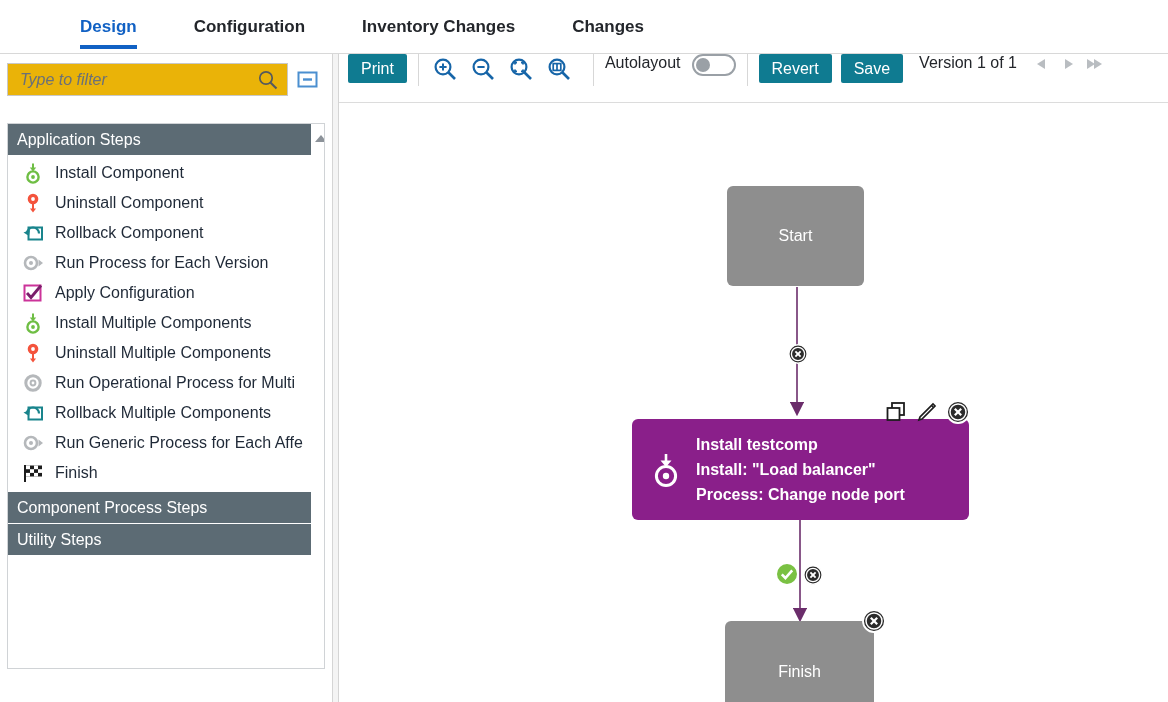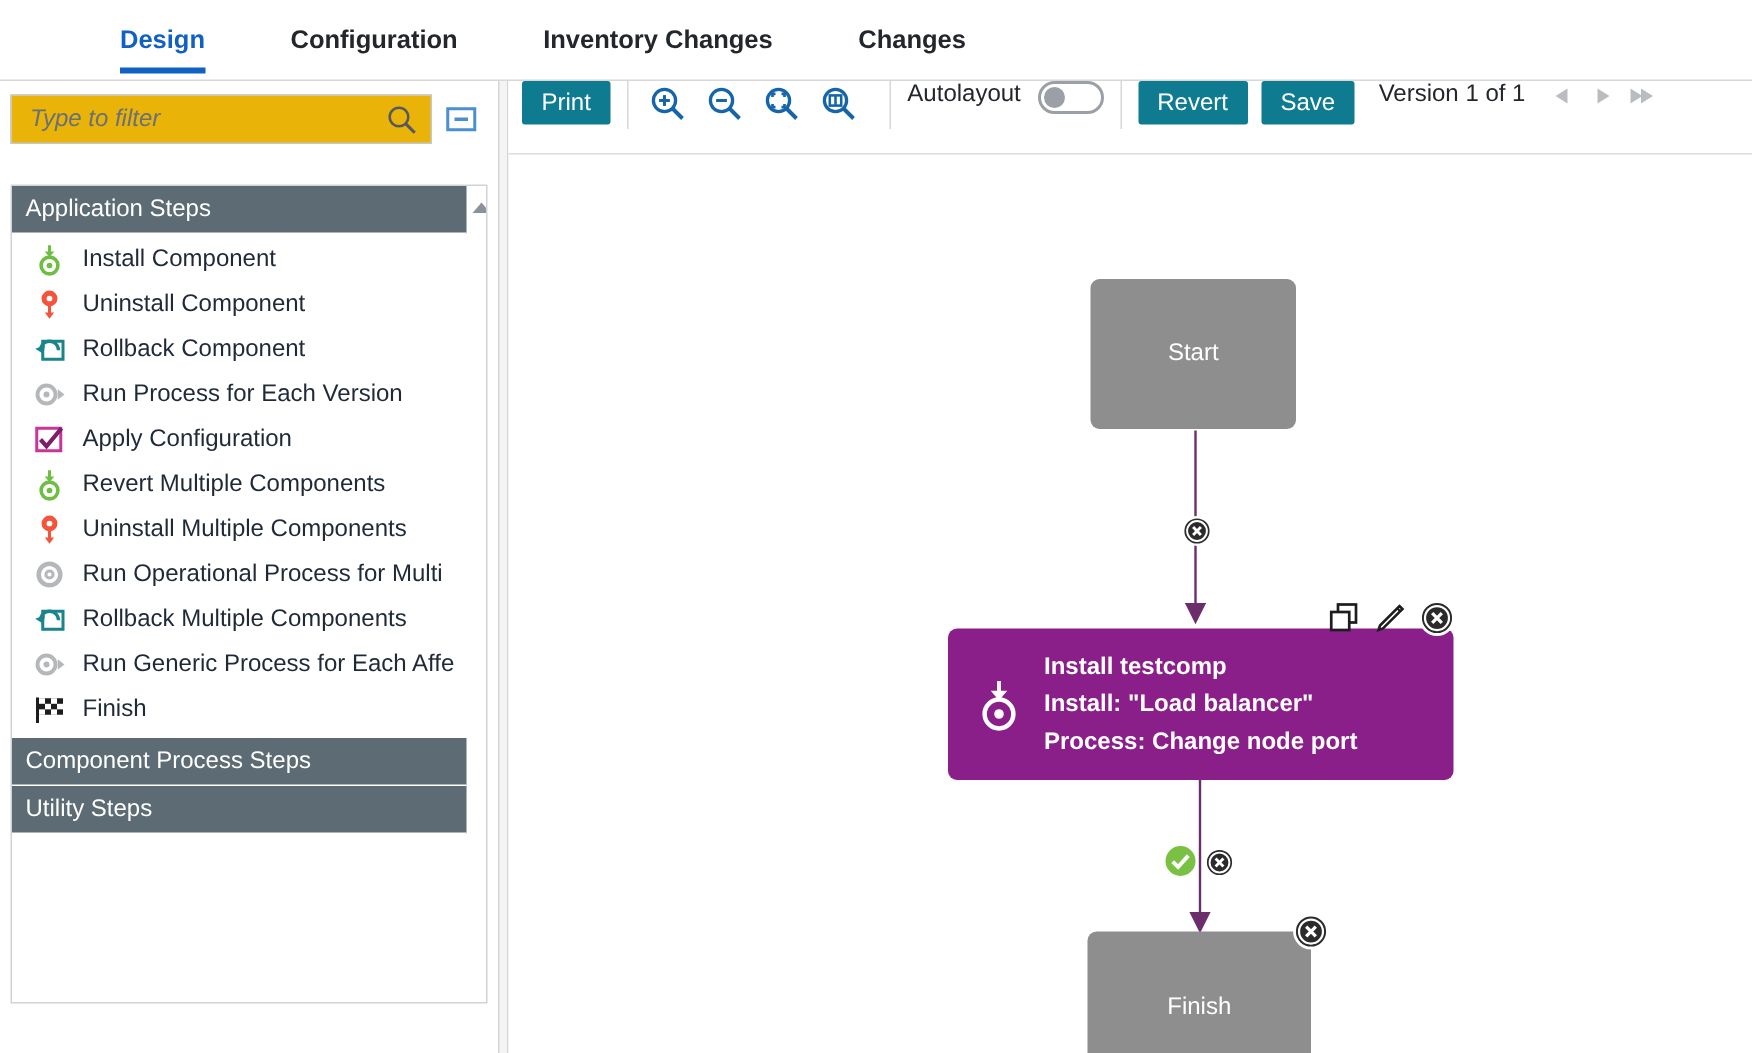--- a/index.html
+++ b/index.html
@@ -402,21 +402,21 @@
 
           <div class="step">
             <span class="ico">
               <svg width="22" height="22" viewBox="0 0 22 22">
                 <line x1="11" y1="1.5" x2="11" y2="7" stroke="#6fbe44" stroke-width="2"></line>
                 <polygon points="11,9.5 7.8,5.6 14.2,5.6" fill="#6fbe44"></polygon>
                 <circle cx="11" cy="15" r="5.6" fill="none" stroke="#6fbe44" stroke-width="2.4"></circle>
                 <circle cx="11" cy="15" r="1.9" fill="#6fbe44"></circle>
               </svg>
             </span>
-            <span>Revert Multiple Components</span>
+            <span>Install Multiple Components</span>
           </div>
 
           <div class="step">
             <span class="ico">
               <svg width="22" height="22" viewBox="0 0 22 22">
                 <circle cx="11" cy="7" r="5.3" fill="#f4533c"></circle>
                 <circle cx="11" cy="7" r="1.9" fill="#ffffff"></circle>
                 <line x1="11" y1="12" x2="11" y2="18" stroke="#f4533c" stroke-width="2"></line>
                 <polygon points="11,20.5 7.9,16.4 14.1,16.4" fill="#f4533c"></polygon>
               </svg>

